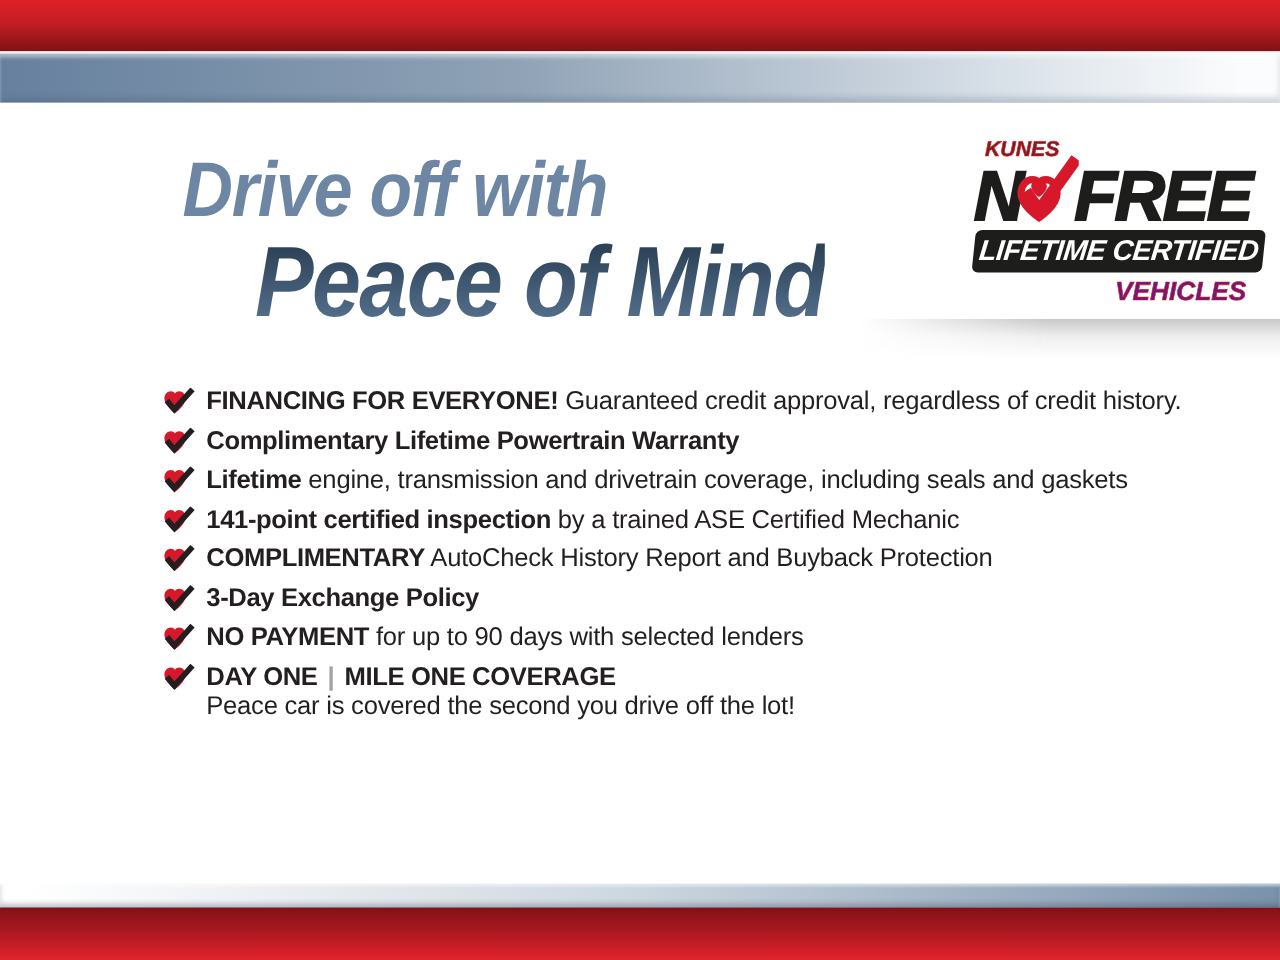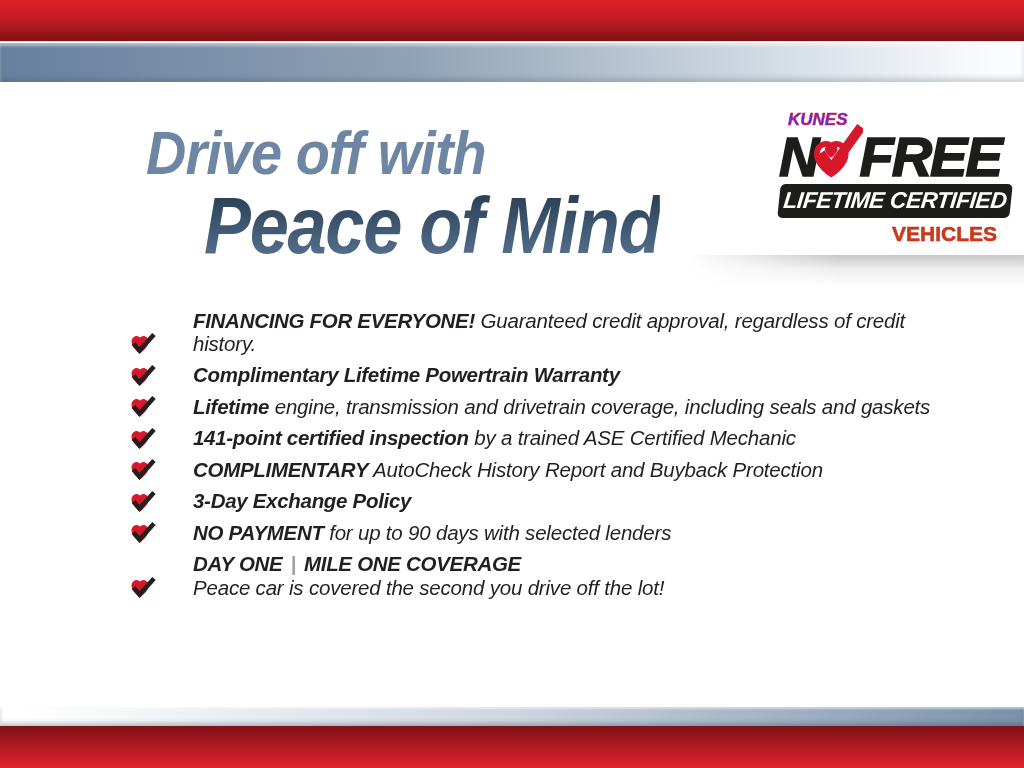--- a/index.html
+++ b/index.html
@@ -45,44 +45,44 @@
   }
   .shadow-wedge {
     position:absolute; left:688px; top:255px; width:336px; height:32px;
     background:linear-gradient(to bottom, rgba(70,70,70,0.30), rgba(120,120,120,0.12) 45%, rgba(255,255,255,0));
     -webkit-mask-image:linear-gradient(to right, transparent, #000 45%);
     mask-image:linear-gradient(to right, transparent, #000 45%);
   }
   
   .logo { position:absolute; left:779px; top:110px; width:232px; }
   .logo-kunes {
-    color:#6d28d9; font-style:italic; font-weight:700; font-size:17px;
+    color:#7f1d1d; font-style:italic; font-weight:700; font-size:17px;
     letter-spacing:0; margin-left:9px; -webkit-text-stroke:0.5px #d7182a;
   }
   .logo-main { display:flex; align-items:flex-end; height:50px; margin-top:-1px; position:relative; }
   .logo-ltr {
     font-size:56px; line-height:44px; font-weight:700; font-style:italic;
     color:#1d1d1b; letter-spacing:-2px; -webkit-text-stroke:1.6px #1d1d1b;
   }
   .logo-heart { width:52px; height:62px; margin:0 -4px -3px -6px; position:relative; z-index:2; }
   .logo-banner {
     margin-top:5px; background:#1d1d1b; color:#ffffff; font-style:italic; font-weight:700;
     font-size:23px; line-height:23px; text-align:center; padding:5px 0 6px;
     border-radius:5px; letter-spacing:-0.5px; transform:skewX(-6deg);
   }
   .logo-vehicles {
-    text-align:right; color:#c2410c; font-weight:700;
+    text-align:right; color:#701a75; font-style:italic; font-weight:700;
     font-size:21px; margin-top:4px; padding-right:14px; -webkit-text-stroke:0.5px #d7182a;
   }
   
   .benefits { position:absolute; left:130px; top:310px; width:820px; list-style:none; }
   .benefit {
-    display:flex; align-items:flex-end; margin-bottom:9px;
-    font-style:italic; font-size:20.5px; line-height:22.5px;
-    color:#231f20; letter-spacing:-0.2px;gap:28px;
+    display:flex; align-items:flex-start; margin-bottom:9px;
+    font-size:20.5px; line-height:22.5px;
+    color:#231f20; letter-spacing:-0.2px;
   }
   .check-icon { flex:0 0 26px; width:26px; height:22px; margin-right:9px; margin-top:0; }
   .check-icon svg { display:block; }
   .benefit-text { display:block; }
   .benefit b { font-weight:700; letter-spacing:-0.3px; }
   .sep { color:#a0a2a5; font-weight:700; margin:0 8px; }
   .subtext { font-weight:400; margin-top:1px; }
 </style>
 </head>
 <body>

